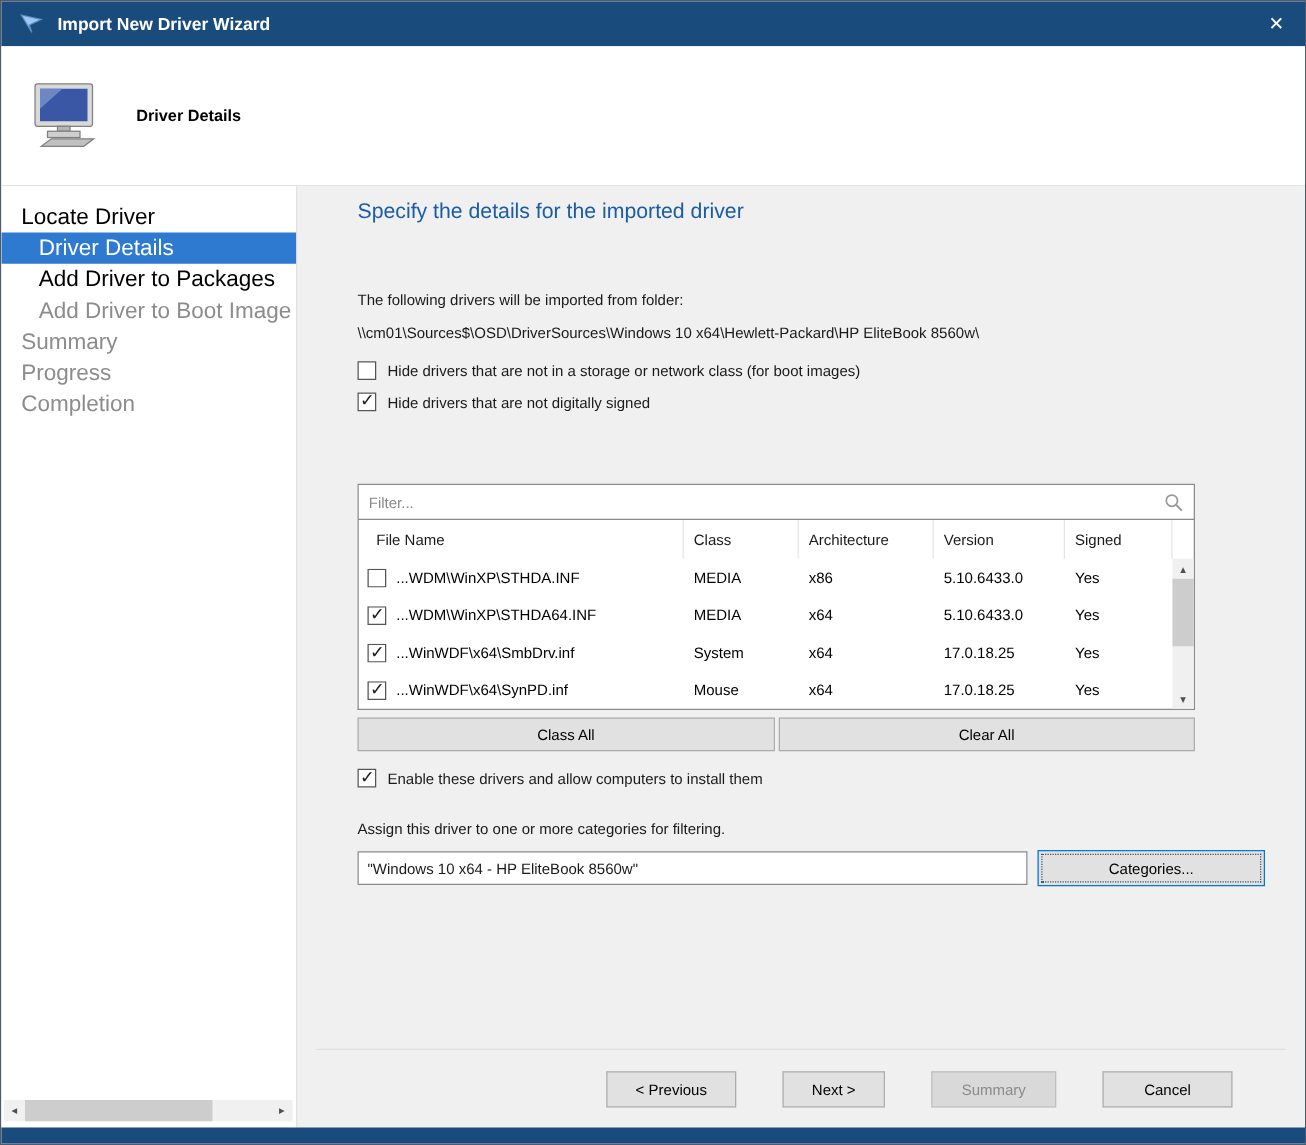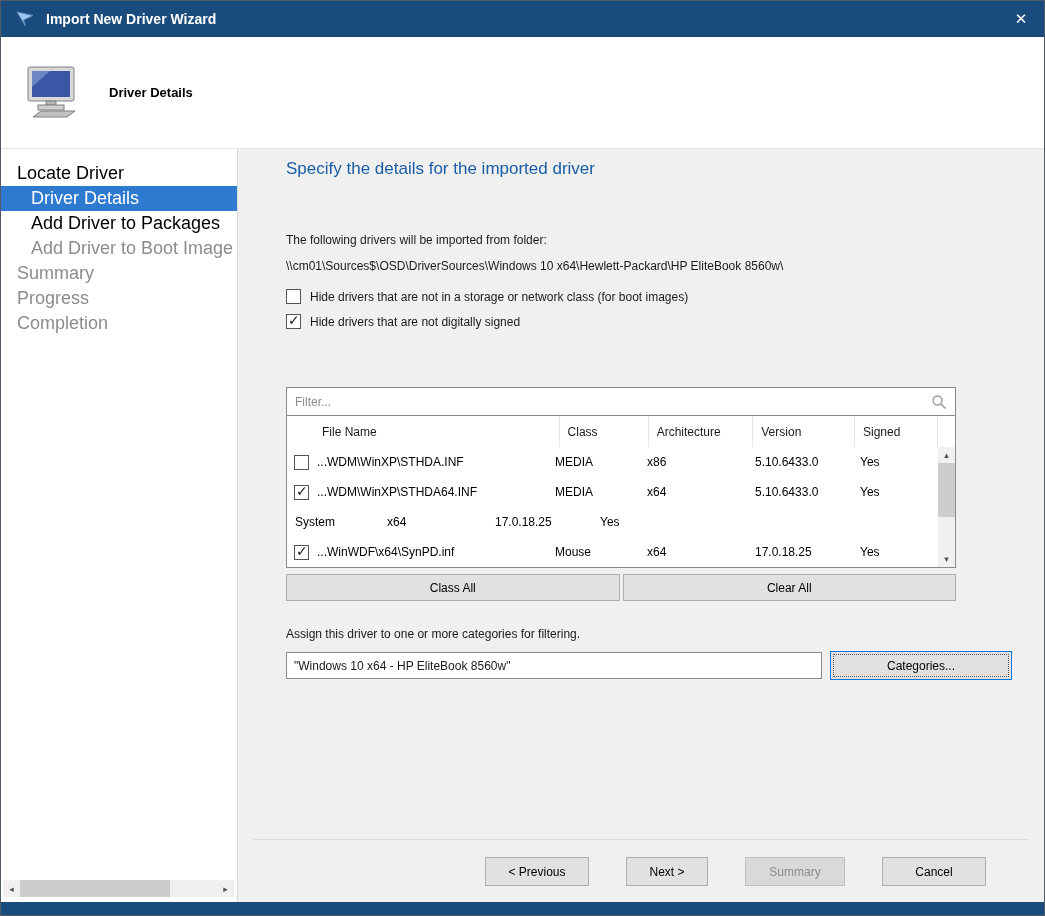--- a/index.html
+++ b/index.html
@@ -48,21 +48,21 @@
   .checkbox { width:15px; height:15px; min-width:15px; border:1px solid #555555; background:#ffffff; position:relative; }
   .checkbox.checked::after { content:"\2713"; position:absolute; left:1px; top:-3px; font-size:14px; font-weight:bold; color:#222222; }
 
   .filter-wrap { margin-top:58px; width:670px; height:29px; background:#ffffff; border:1px solid #8a8a8a; display:flex; align-items:center; padding:0 8px; }
   .filter-input { flex:1; border:none; outline:none; font-size:12px; color:#1a1a1a; font-family:inherit; background:transparent; }
   .filter-input::placeholder { color:#8a8a8a; }
   .search-icon { width:16px; height:16px; display:inline-flex; }
 
   
   .table { width:670px; border:1px solid #8a8a8a; border-top:none; background:#ffffff; }
-  .thead { display:flex; height:31px; align-items:flex-start; font-size:12px; color:#1a1a1a;padding-left:21px; }
+  .thead { display:flex; height:31px; align-items:flex-start; font-size:12px; color:#1a1a1a; }
   .th { height:100%; display:flex; align-items:center; border-right:1px solid #e5e5e5; padding-left:8px; }
   .th-file { width:260px; padding-left:14px; }
   .th-class { width:92px; }
   .th-arch { width:108px; }
   .th-ver { width:105px; }
   .th-sign { width:86px; }
   .th-sb { width:17px; border-right:none; }
   .tbody-wrap { display:flex; }
   .tbody { flex:1; }
   .tr { display:flex; height:30px; align-items:center; font-size:12px; color:#000000; }
@@ -202,20 +202,24 @@
                 <span class="checkbox checked"></span>
                 <span>...WDM\WinXP\STHDA64.INF</span>
               </span>
               <span class="td td-class">MEDIA</span>
               <span class="td td-arch">x64</span>
               <span class="td td-ver">5.10.6433.0</span>
               <span class="td td-sign">Yes</span>
             </div>
 
             <div class="tr">
+              <span class="td td-file">
+                <span class="checkbox checked"></span>
+                <span>...WinWDF\x64\SmbDrv.inf</span>
+              </span>
               <span class="td td-class">System</span>
               <span class="td td-arch">x64</span>
               <span class="td td-ver">17.0.18.25</span>
               <span class="td td-sign">Yes</span>
             </div>
 
             <div class="tr">
               <span class="td td-file">
                 <span class="checkbox checked"></span>
                 <span>...WinWDF\x64\SynPD.inf</span>
@@ -235,20 +239,24 @@
             <span class="vs-arrow">▾</span>
           </div>
         </div>
       </div>
 
       <div class="selrow">
         <button class="btn">Class All</button>
         <button class="btn">Clear All</button>
       </div>
 
+      <div class="chk-row chk-enable">
+        <span class="checkbox checked"></span>
+        <span>Enable these drivers and allow computers to install them</span>
+      </div>
 
       <div class="lbl assign-label">Assign this driver to one or more categories for filtering.</div>
 
       <div class="cat-row">
         <input class="cat-input" type="text" value="&quot;Windows 10 x64 - HP EliteBook 8560w&quot;" style="">
         <button class="btn cat-btn focused">Categories...</button>
       </div>
 
       <div class="footer-divider"></div>
 

